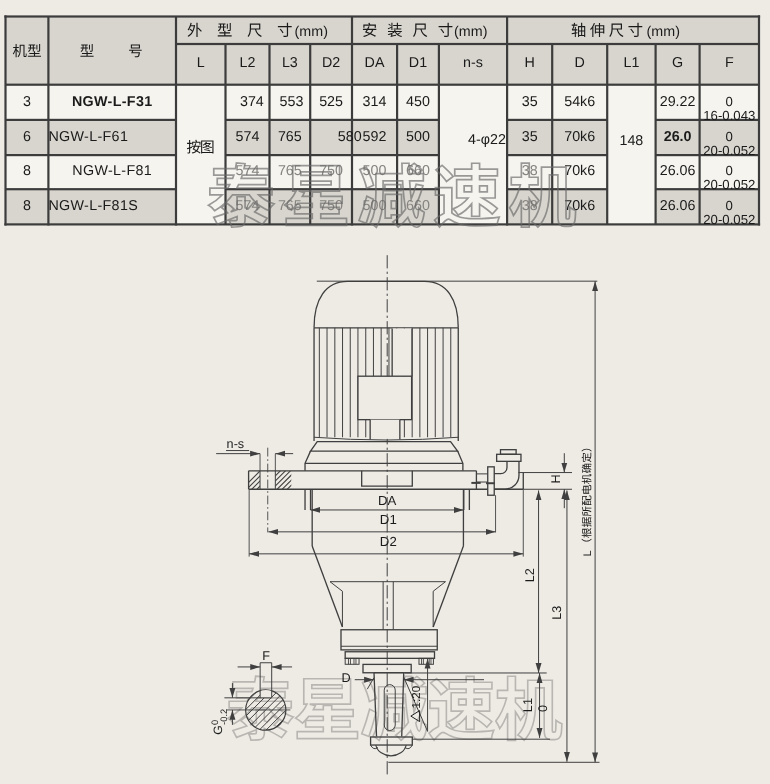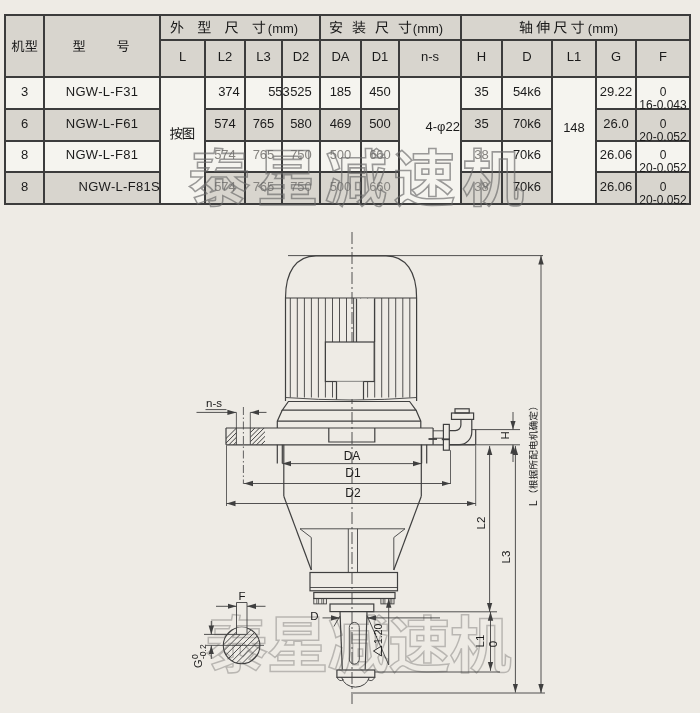--- a/index.html
+++ b/index.html
@@ -65,57 +65,57 @@
 <div style="position:absolute;left:318.5px;top:50.4px;width:44px;text-align:center;font-size:13px;line-height:14px;color:#1b1b1b;">DA</div>
 <div style="position:absolute;left:358.0px;top:50.4px;width:44px;text-align:center;font-size:13px;line-height:14px;color:#1b1b1b;">D1</div>
 <div style="position:absolute;left:408.0px;top:50.4px;width:44px;text-align:center;font-size:13px;line-height:14px;color:#1b1b1b;">n-s</div>
 <div style="position:absolute;left:459.5px;top:50.4px;width:44px;text-align:center;font-size:13px;line-height:14px;color:#1b1b1b;">H</div>
 <div style="position:absolute;left:505.0px;top:50.4px;width:44px;text-align:center;font-size:13px;line-height:14px;color:#1b1b1b;">D</div>
 <div style="position:absolute;left:552.0px;top:50.4px;width:44px;text-align:center;font-size:13px;line-height:14px;color:#1b1b1b;">L1</div>
 <div style="position:absolute;left:594.0px;top:50.4px;width:44px;text-align:center;font-size:13px;line-height:14px;color:#1b1b1b;">G</div>
 <div style="position:absolute;left:641.0px;top:50.4px;width:44px;text-align:center;font-size:13px;line-height:14px;color:#1b1b1b;">F</div>
 
 <div style="position:absolute;left:4.5px;top:84.9px;width:40px;text-align:center;font-size:13px;line-height:14px;color:#1b1b1b;">3</div>
-<div style="position:absolute;left:44.0px;top:84.9px;width:116px;text-align:center;font-size:13px;line-height:14px;color:#1b1b1b;letter-spacing:0.3px;">NGW-L-F31</div>
+<div style="position:absolute;left:44.0px;top:84.9px;width:116px;text-align:center;font-size:13px;line-height:14px;color:#1b1b1b;letter-spacing:0.3px;font-weight:bold;">NGW-L-F31</div>
 <div style="position:absolute;left:205.0px;top:84.9px;width:48px;text-align:center;font-size:13px;line-height:14px;color:#1b1b1b;">374</div>
-<div style="position:absolute;left:259px;top:84.9px;width:40px;text-align:center;font-size:13px;line-height:14px;color:#1b1b1b;">553</div>
+<div style="position:absolute;left:245px;top:84.9px;width:40px;text-align:center;font-size:13px;line-height:14px;color:#1b1b1b;">553</div>
 <div style="position:absolute;left:282.0px;top:84.9px;width:38px;text-align:center;font-size:13px;line-height:14px;color:#1b1b1b;">525</div>
-<div style="position:absolute;left:320.5px;top:84.9px;width:40px;text-align:center;font-size:13px;line-height:14px;color:#1b1b1b;">185</div>
+<div style="position:absolute;left:320.5px;top:84.9px;width:40px;text-align:center;font-size:13px;line-height:14px;color:#1b1b1b;">314</div>
 <div style="position:absolute;left:361.0px;top:84.9px;width:38px;text-align:center;font-size:13px;line-height:14px;color:#1b1b1b;">450</div>
 <div style="position:absolute;left:461.5px;top:84.9px;width:40px;text-align:center;font-size:13px;line-height:14px;color:#1b1b1b;">35</div>
 <div style="position:absolute;left:503.0px;top:84.9px;width:48px;text-align:center;font-size:13px;line-height:14px;color:#1b1b1b;">54k6</div>
 <div style="position:absolute;left:596.0px;top:84.9px;width:40px;text-align:center;font-size:13px;line-height:14px;color:#1b1b1b;">29.22</div>
 <div style="position:absolute;left:634.0px;top:85.6px;width:58px;text-align:center;font-size:12px;line-height:13px;color:#1b1b1b;"><span style="font-size:12px;white-space:nowrap">0<br>16-0.043</span></div>
 
 <div style="position:absolute;left:4.5px;top:116.9px;width:40px;text-align:center;font-size:13px;line-height:14px;color:#1b1b1b;">6</div>
-<div style="position:absolute;left:44.0px;top:116.9px;width:116px;text-align:center;font-size:13px;line-height:14px;color:#1b1b1b;letter-spacing:0.3px;">NGW-L-F61</div>
+<div style="position:absolute;left:44.0px;top:116.9px;width:116px;text-align:left;font-size:13px;line-height:14px;color:#1b1b1b;letter-spacing:0.3px;">NGW-L-F61</div>
 <div style="position:absolute;left:205.0px;top:116.9px;width:40px;text-align:center;font-size:13px;line-height:14px;color:#1b1b1b;">574</div>
 <div style="position:absolute;left:243.5px;top:116.9px;width:40px;text-align:center;font-size:13px;line-height:14px;color:#1b1b1b;">765</div>
-<div style="position:absolute;left:282.0px;top:116.9px;width:38px;text-align:center;font-size:13px;line-height:14px;color:#1b1b1b;">580</div>
-<div style="position:absolute;left:320.5px;top:116.9px;width:40px;text-align:center;font-size:13px;line-height:14px;color:#1b1b1b;">469</div>
+<div style="position:absolute;left:299px;top:116.9px;width:38px;text-align:center;font-size:13px;line-height:14px;color:#1b1b1b;">580</div>
+<div style="position:absolute;left:320.5px;top:116.9px;width:40px;text-align:center;font-size:13px;line-height:14px;color:#1b1b1b;">592</div>
 <div style="position:absolute;left:361.0px;top:116.9px;width:38px;text-align:center;font-size:13px;line-height:14px;color:#1b1b1b;">500</div>
 <div style="position:absolute;left:461.5px;top:116.9px;width:40px;text-align:center;font-size:13px;line-height:14px;color:#1b1b1b;">35</div>
 <div style="position:absolute;left:503.0px;top:116.9px;width:48px;text-align:center;font-size:13px;line-height:14px;color:#1b1b1b;">70k6</div>
-<div style="position:absolute;left:596.0px;top:116.9px;width:40px;text-align:center;font-size:13px;line-height:14px;color:#1b1b1b;">26.0</div>
+<div style="position:absolute;left:596.0px;top:116.9px;width:40px;text-align:center;font-size:13px;line-height:14px;color:#1b1b1b;font-weight:bold;">26.0</div>
 <div style="position:absolute;left:634.0px;top:117.6px;width:58px;text-align:center;font-size:12px;line-height:13px;color:#1b1b1b;"><span style="font-size:12px;white-space:nowrap">0<br>20-0.052</span></div>
 
 <div style="position:absolute;left:4.5px;top:148.4px;width:40px;text-align:center;font-size:13px;line-height:14px;color:#1b1b1b;">8</div>
 <div style="position:absolute;left:44.0px;top:148.4px;width:116px;text-align:center;font-size:13px;line-height:14px;color:#1b1b1b;letter-spacing:0.3px;">NGW-L-F81</div>
 <div style="position:absolute;left:205.0px;top:148.4px;width:40px;text-align:center;font-size:13px;line-height:14px;color:#1b1b1b;color:#868480;">574</div>
 <div style="position:absolute;left:243.5px;top:148.4px;width:40px;text-align:center;font-size:13px;line-height:14px;color:#1b1b1b;color:#868480;">765</div>
 <div style="position:absolute;left:282.0px;top:148.4px;width:38px;text-align:center;font-size:13px;line-height:14px;color:#1b1b1b;color:#868480;">750</div>
 <div style="position:absolute;left:320.5px;top:148.4px;width:40px;text-align:center;font-size:13px;line-height:14px;color:#1b1b1b;color:#868480;">500</div>
 <div style="position:absolute;left:361.0px;top:148.4px;width:38px;text-align:center;font-size:13px;line-height:14px;color:#1b1b1b;color:#868480;">660</div>
 <div style="position:absolute;left:461.5px;top:148.4px;width:40px;text-align:center;font-size:13px;line-height:14px;color:#1b1b1b;color:#868480;">38</div>
 <div style="position:absolute;left:503.0px;top:148.4px;width:48px;text-align:center;font-size:13px;line-height:14px;color:#1b1b1b;">70k6</div>
 <div style="position:absolute;left:596.0px;top:148.4px;width:40px;text-align:center;font-size:13px;line-height:14px;color:#1b1b1b;">26.06</div>
 <div style="position:absolute;left:634.0px;top:149.1px;width:58px;text-align:center;font-size:12px;line-height:13px;color:#1b1b1b;"><span style="font-size:12px;white-space:nowrap">0<br>20-0.052</span></div>
 
 <div style="position:absolute;left:4.5px;top:179.9px;width:40px;text-align:center;font-size:13px;line-height:14px;color:#1b1b1b;">8</div>
-<div style="position:absolute;left:44.0px;top:179.9px;width:116px;text-align:right;font-size:13px;line-height:14px;color:#1b1b1b;letter-spacing:0.3px;">NGW-L-F81S</div>
+<div style="position:absolute;left:44.0px;top:179.9px;width:116px;text-align:left;font-size:13px;line-height:14px;color:#1b1b1b;letter-spacing:0.3px;">NGW-L-F81S</div>
 <div style="position:absolute;left:205.0px;top:179.9px;width:40px;text-align:center;font-size:13px;line-height:14px;color:#1b1b1b;color:#868480;">574</div>
 <div style="position:absolute;left:243.5px;top:179.9px;width:40px;text-align:center;font-size:13px;line-height:14px;color:#1b1b1b;color:#868480;">765</div>
 <div style="position:absolute;left:282.0px;top:179.9px;width:38px;text-align:center;font-size:13px;line-height:14px;color:#1b1b1b;color:#868480;">750</div>
 <div style="position:absolute;left:320.5px;top:179.9px;width:40px;text-align:center;font-size:13px;line-height:14px;color:#1b1b1b;color:#868480;">500</div>
 <div style="position:absolute;left:361.0px;top:179.9px;width:38px;text-align:center;font-size:13px;line-height:14px;color:#1b1b1b;color:#868480;">660</div>
 <div style="position:absolute;left:461.5px;top:179.9px;width:40px;text-align:center;font-size:13px;line-height:14px;color:#1b1b1b;color:#868480;">38</div>
 <div style="position:absolute;left:503.0px;top:179.9px;width:48px;text-align:center;font-size:13px;line-height:14px;color:#1b1b1b;">70k6</div>
 <div style="position:absolute;left:596.0px;top:179.9px;width:40px;text-align:center;font-size:13px;line-height:14px;color:#1b1b1b;">26.06</div>
 <div style="position:absolute;left:634.0px;top:180.6px;width:58px;text-align:center;font-size:12px;line-height:13px;color:#1b1b1b;"><span style="font-size:12px;white-space:nowrap">0<br>20-0.052</span></div>
 

